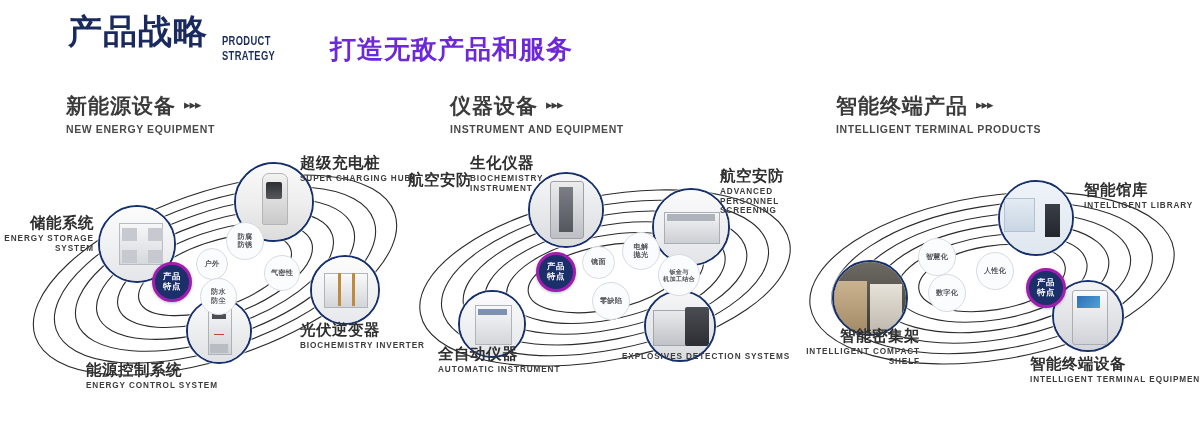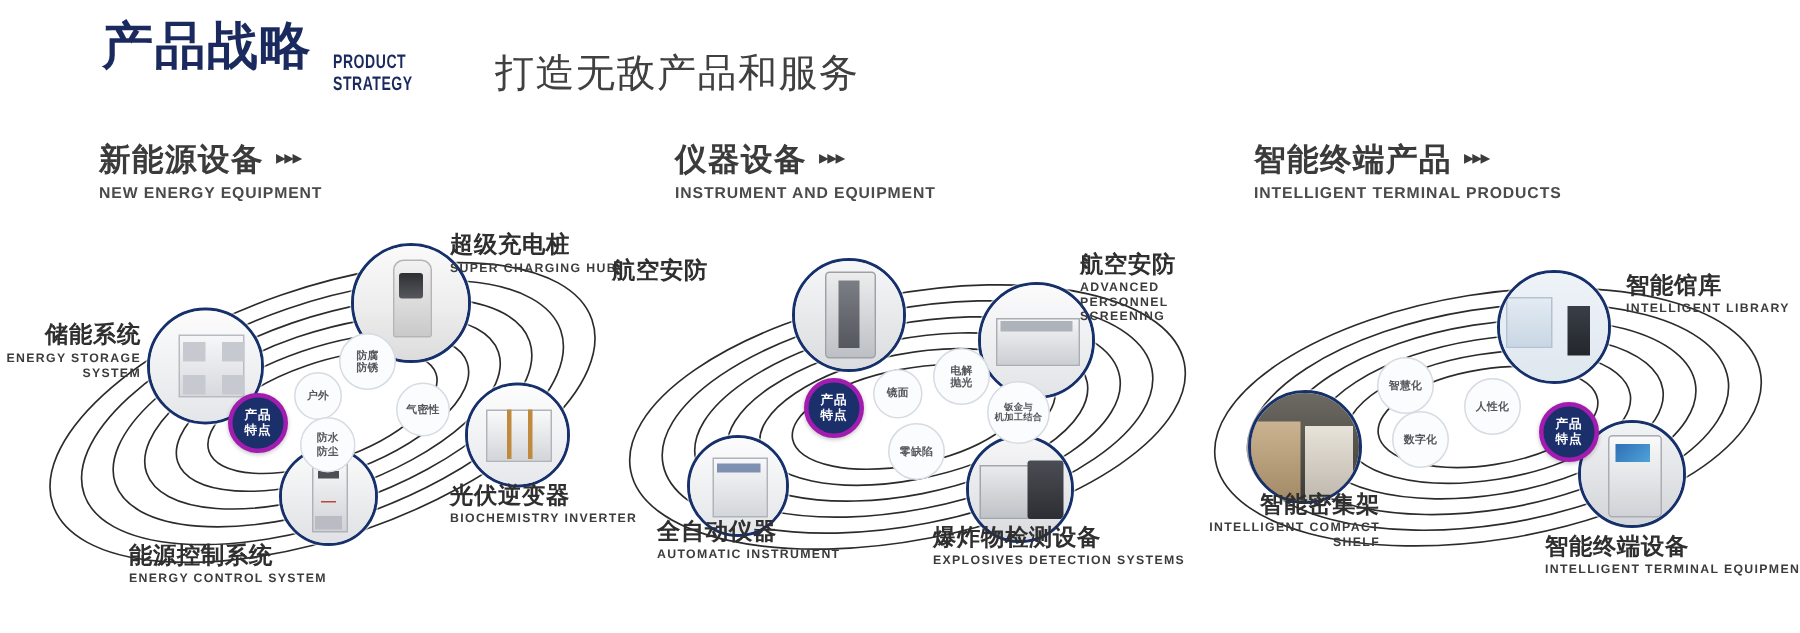--- a/index.html
+++ b/index.html
@@ -20,22 +20,22 @@
   }
   .hdr-en {
     position:absolute; left:222px; top:33px;
     font-size:13px; font-weight:700; line-height:1.18;
     color:#1b2a5e; letter-spacing:0.5px;
     transform: scaleX(0.72); transform-origin: left top;
     font-family:"Liberation Sans",sans-serif;
   }
   .hdr-sub {
     position:absolute; left:330px; top:36px;
-    font-size:26px; font-weight:400; letter-spacing:1px;
-    color:#404040; line-height:1;
+    font-size:26px; font-weight:700; letter-spacing:1px;
+    color:#6d28d9; line-height:1;
     font-family:"DejaVu Sans","Liberation Sans",sans-serif;
   }
 
   
   .sect { position:absolute; }
   .sect .s-cn {
     font-size:21px; font-weight:700; color:#3b3b3b; line-height:1;
     letter-spacing:1px;
     font-family:"DejaVu Sans","Liberation Sans",sans-serif;
     display:inline-block; vertical-align:middle;
@@ -360,33 +360,36 @@
       <div class="ph dev dev-auto"></div>
     </div>
     <div class="node" style="left:244px; top:140px; width:72px; height:72px;">
       <div class="ph dev dev-explo"></div>
     </div>
 
     <div class="lab" style="left:8px; top:22px;">
       <div class="l-cn">航空安防</div>
     </div>
 
+    <div class="lab wrap" style="left:70px; top:5px; width:72px;">
+      <div class="l-cn">生化仪器</div>
+      <div class="l-en">BIOCHEMISTRY INSTRUMENT</div>
+    </div>
 
     <div class="lab wrap" style="left:320px; top:18px; width:112px;">
       <div class="l-cn">航空安防</div>
       <div class="l-en">ADVANCED PERSONNEL SCREENING</div>
     </div>
 
     <div class="lab" style="left:38px; top:196px;">
       <div class="l-cn">全自动仪器</div>
       <div class="l-en">AUTOMATIC INSTRUMENT</div>
     </div>
 
     <div class="lab" style="left:222px; top:200px;">
-      <div class="l-cn">爆炸物检测设备</div>
       <div class="l-en">EXPLOSIVES DETECTION SYSTEMS</div>
     </div>
 
     <div class="feat main" style="left:136px; top:102px; width:40px; height:40px;">
       <span>
         <span>产品</span><br>
         <span>特点</span>
       </span>
     </div>
     <div class="feat" style="left:182px; top:96px; width:33px; height:33px;align-items:center;">

